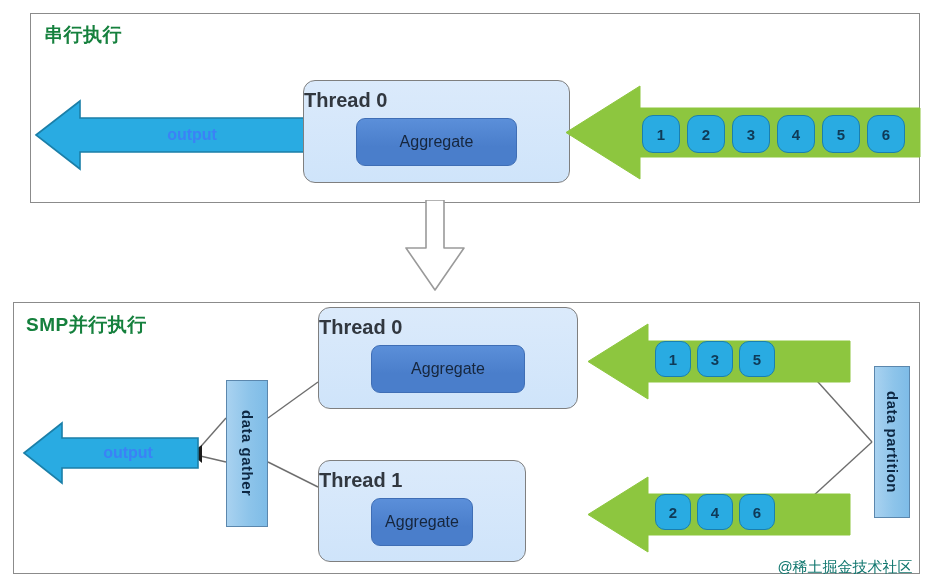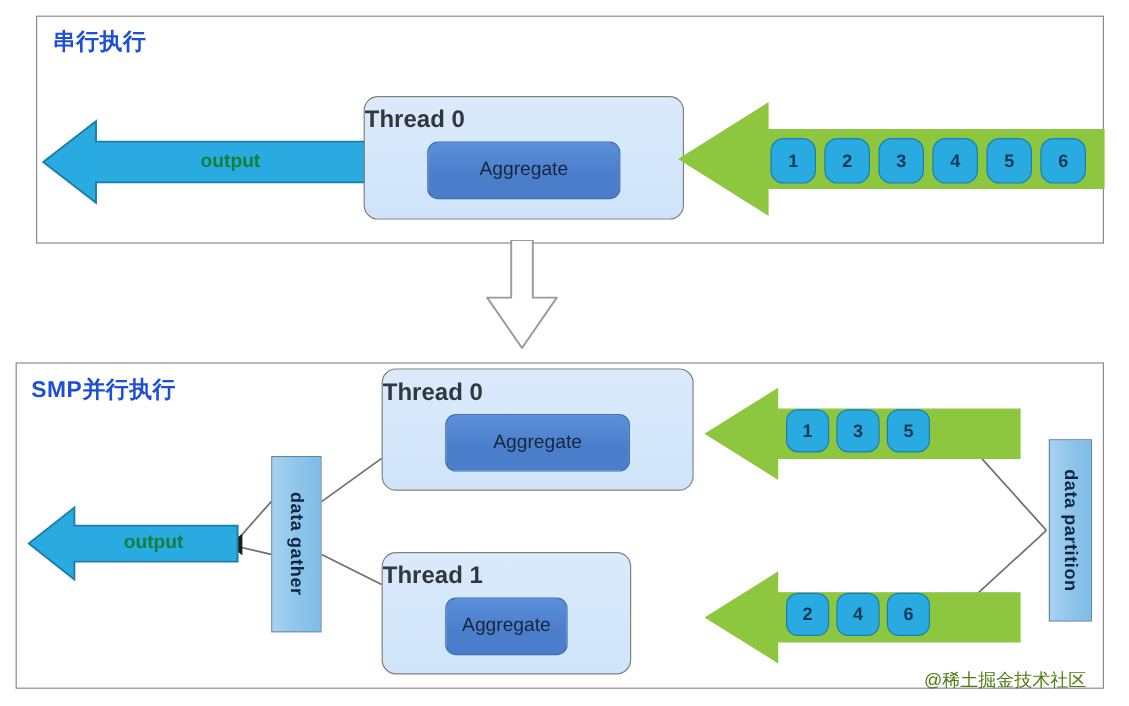--- a/index.html
+++ b/index.html
@@ -11,21 +11,21 @@
 
   
   .panel{
     position:absolute;background:#ffffff;
     border:1.5px solid #8b8b8b;box-sizing:border-box;
   }
   #panel-serial{left:30px;top:13px;width:890px;height:190px;}
   #panel-smp{left:13px;top:302px;width:907px;height:272px;}
 
   .panel-title{
-    position:absolute;font-weight:bold;color:#1d4ed8;
+    position:absolute;font-weight:bold;color:#15803d;
     letter-spacing:.5px;white-space:nowrap;
   }
   #title-serial{left:44px;top:22px;font-size:19px;}
   #title-smp{left:26px;top:312px;font-size:19px;}
 
   
   .thread-box{
     position:absolute;box-sizing:border-box;
     background:linear-gradient(180deg,#dbeafb 0%,#cfe4fa 100%);
     border:1.4px solid #7f7f7f;border-radius:12px;
@@ -44,21 +44,21 @@
   }
   #thread-box-0-top{left:303px;top:80px;width:267px;height:103px;}
   #thread-box-0-bot{left:318px;top:307px;width:260px;height:102px;}
   #thread-box-1-bot{left:318px;top:460px;width:208px;height:102px;}
 
   
   .out-arrow{position:absolute;}
   .out-arrow svg{display:block;overflow:visible;}
   .out-arrow .lbl{
     position:absolute;left:0;right:0;top:50%;transform:translateY(-50%);
-    text-align:center;font-size:16px;color:#15803d;font-weight:600;
+    text-align:center;font-size:16px;color:#3b82f6;font-weight:600;
     pointer-events:none;
   }
   #out-arrow-top{left:36px;top:101px;width:272px;height:68px;}
   #out-arrow-top .lbl{left:40px;right:0;}
   #out-arrow-bot{left:24px;top:423px;width:174px;height:60px;}
   #out-arrow-bot .lbl{left:34px;right:0;}
 
   
   .in-arrow{position:absolute;}
   .in-arrow svg{display:block;overflow:visible;}
@@ -99,21 +99,21 @@
   #connectors{position:absolute;left:0;top:0;width:941px;height:588px;
               pointer-events:none;}
 
   
   #down-arrow{position:absolute;left:404px;top:200px;width:62px;height:92px;}
   #down-arrow svg{display:block;}
 
   
   #watermark{
     position:absolute;left:770px;top:558px;width:150px;
-    font-size:15px;color:#4d7c0f;white-space:nowrap;text-align:left;
+    font-size:15px;color:#0f766e;white-space:nowrap;text-align:center;
   }
 </style>
 </head>
 <body>
 
 <div id="stage">
 
   <div class="panel" id="panel-serial"></div>
   <div class="panel-title" id="title-serial">串行执行</div>
 

